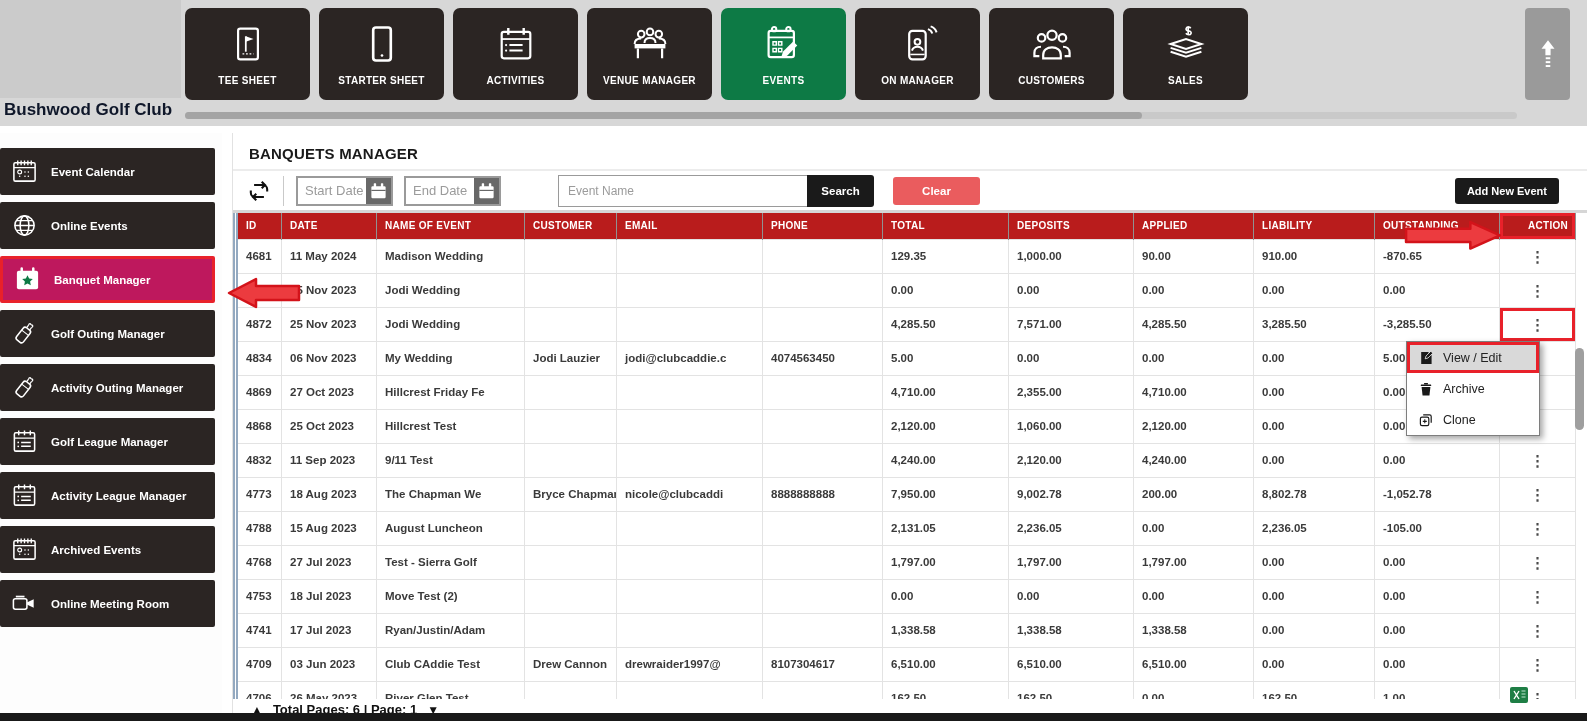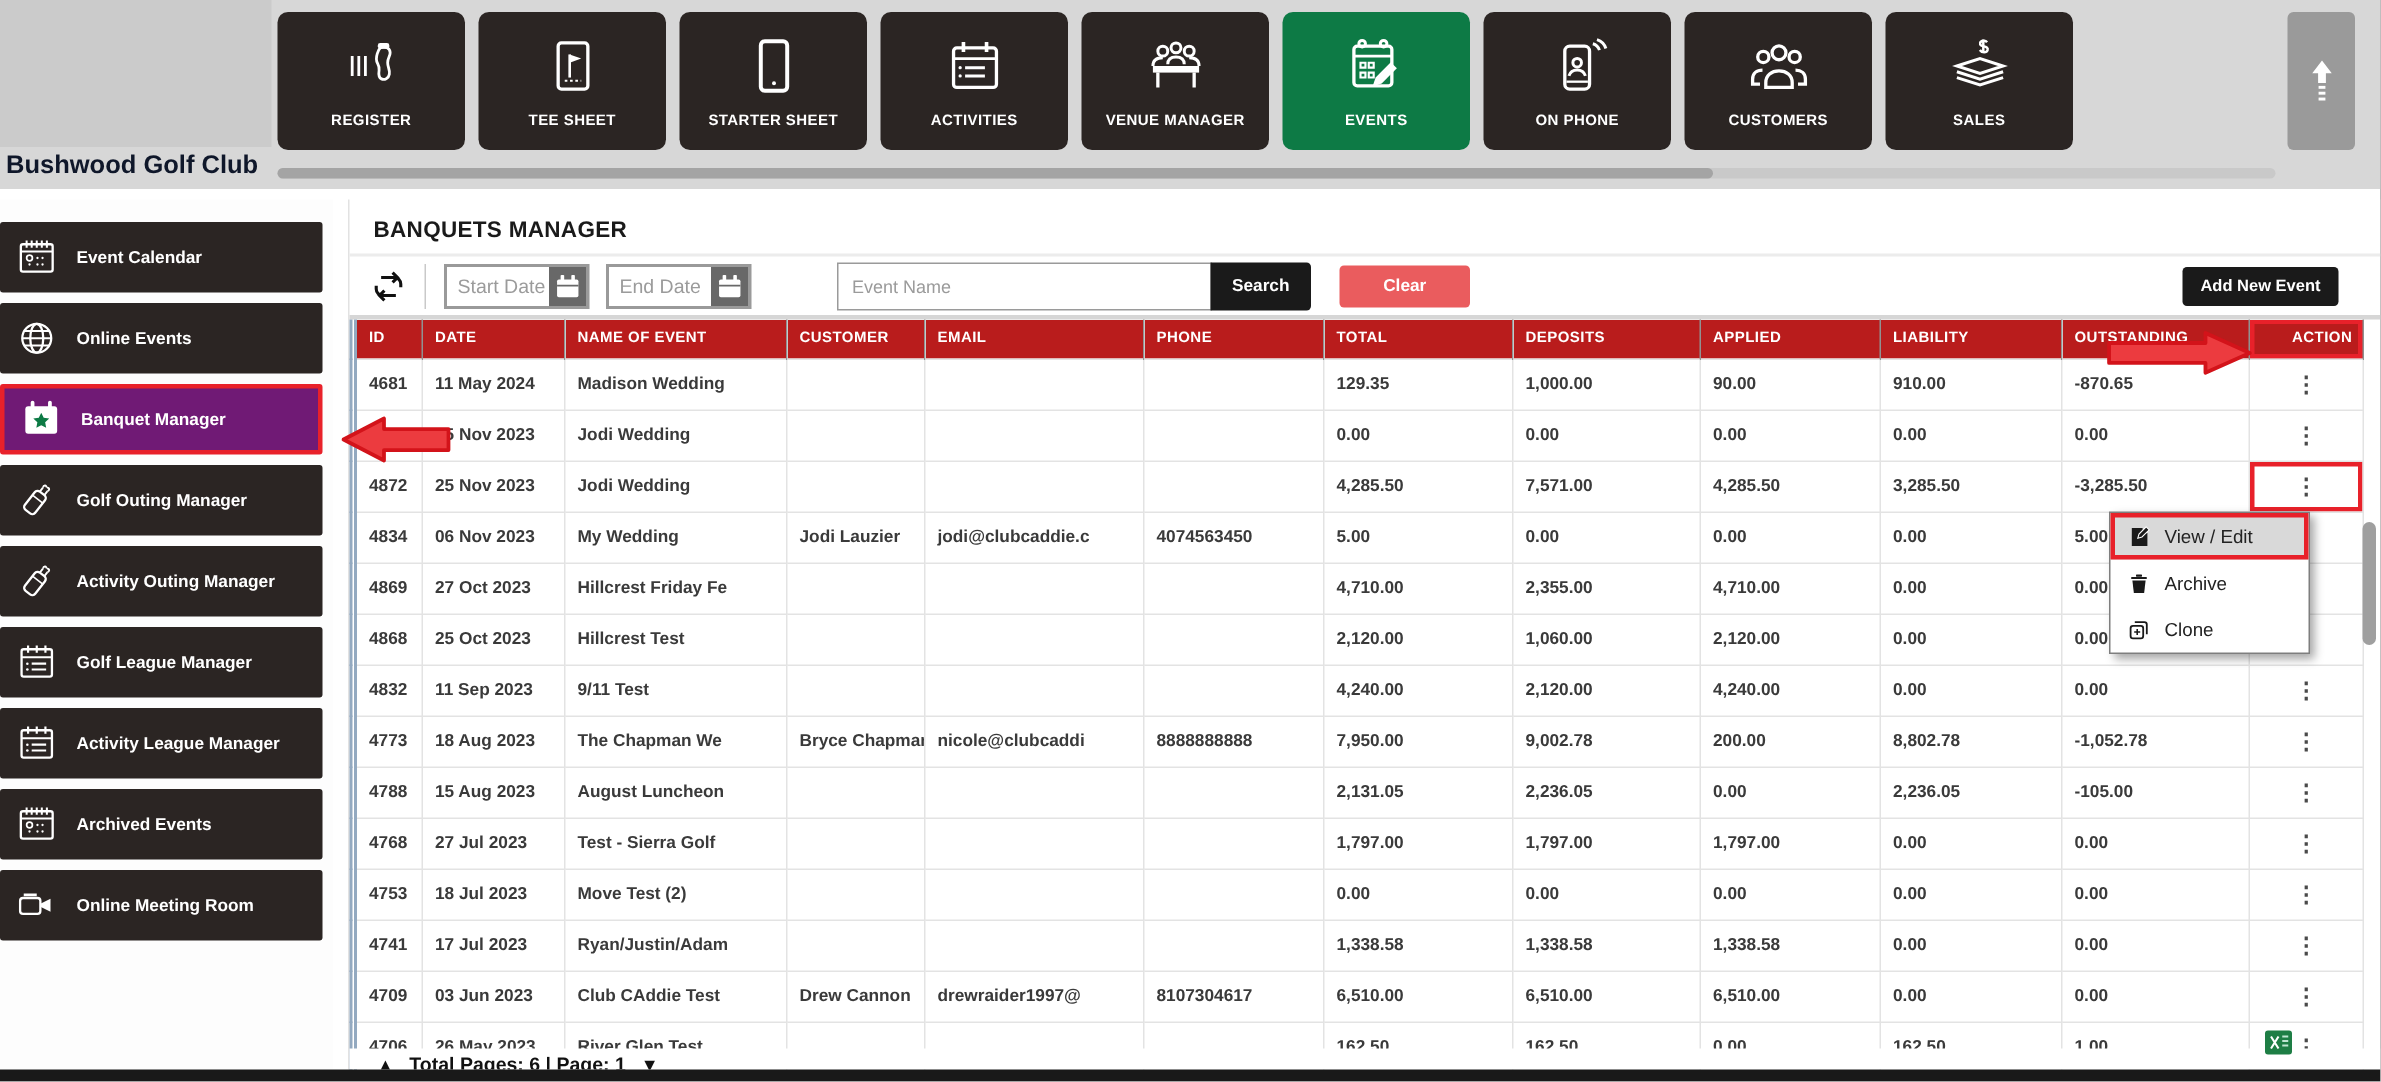--- a/index.html
+++ b/index.html
@@ -20,21 +20,21 @@
   .collapse-btn { position:absolute; left:1525px; top:8px; width:45px; height:92px; background:#9a9a9a;
                   border-radius:4px; display:flex; align-items:center; justify-content:center; cursor:pointer; border:none; }
   .collapse-btn span { width:26px; height:30px; display:block; }
   .h-scroll-track { position:absolute; left:185px; top:112px; width:1332px; height:7px; background:#c9c9c9; border-radius:4px; }
   .h-scroll-thumb { width:957px; height:7px; background:#a4a4a4; border-radius:4px; }
 
   
   .sidebar { position:absolute; left:0; top:133px; width:222px; bottom:8px; background:#fdfdfd; padding-top:15px; }
   .side-item { width:215px; height:47px; margin:0 0 7px 0; background:#2b2523; border-radius:2px;
                display:flex; align-items:center; gap:13px; padding-left:11px; cursor:pointer; }
-  .side-item.active { background:#701a75; border:3px solid #e8212a; }
+  .side-item.active { background:#be185d; border:3px solid #e8212a; }
   .side-icon { width:27px; height:27px; flex:0 0 27px; }
   .side-label { color:#fff; font-size:11.5px; font-weight:bold; white-space:nowrap; }
 
   
   .main { position:absolute; left:232px; top:133px; right:0; bottom:8px; background:#fff; border-left:1px solid #e2e2e2; }
   .page-title { padding:12px 16px 9px 16px; font-size:15px; font-weight:bold; color:#1a1a1a; letter-spacing:.2px;
                 border-bottom:2px solid #ececec; height:38px; }
   .filter-bar { height:42px; display:flex; align-items:center; border-bottom:3px solid #d6d6d6; padding:0 14px; }
   .refresh-btn { width:24px; height:24px; background:none; border:none; cursor:pointer; padding:0; }
   .vdiv { width:1px; height:30px; background:#c9c9c9; margin:0 12px; }
@@ -93,32 +93,20 @@
 </head>
 <body>
 
 <div class="app" data-name="application-window">
 
   <header class="topbar" data-name="top-bar">
     <div class="corner" data-name="logo-area"></div>
     <div class="club-name" data-name="club-name">Bushwood Golf Club</div>
     <nav class="toolbar" data-name="main-toolbar">
 
-        <div class="tool-btn" data-name="toolbar-button-register">
-          <span class="tool-icon" data-name="barcode-scanner-icon">
-            <svg viewBox="0 0 40 40">
-              <g fill="none" stroke="#fff" stroke-width="1.7">
-                <path d="M8 14v12M12 14v12M16 14v12"></path>
-                <path d="M25 9c3-1.2 6 0 6 3 0 2-1.5 3-1.5 6s1.5 4 1 7c-.4 2.6-3 3.6-4.8 2.8-2-.9-1.7-3.3-1.4-5.3.3-1.9-.3-2.8-1-4.2-.9-1.8-.8-3.6-.1-5.8.5-1.5 1-2.8 1.8-3.5z"></path>
-                <rect x="23.5" y="6" width="7" height="3.5" rx="1.5" fill="#fff" stroke="none"></rect>
-              </g>
-            </svg>
-          </span>
-          <span class="tool-label">REGISTER</span>
-        </div>
 
         <div class="tool-btn" data-name="toolbar-button-tee-sheet">
           <span class="tool-icon" data-name="tee-sheet-icon">
             <svg viewBox="0 0 40 40">
               <g fill="none" stroke="#fff" stroke-width="2">
                 <rect x="11" y="6" width="18" height="28" rx="2"></rect>
                 <path d="M18 13v14" stroke-width="1.6"></path>
                 <path d="M18 13l7 2.5-7 2.5z" fill="#fff" stroke="none"></path>
                 <path d="M15 29h10" stroke-width="1.2" stroke-dasharray="1.6 1.6"></path>
               </g>
@@ -192,21 +180,21 @@
             <svg viewBox="0 0 40 40">
               <g fill="none" stroke="#fff" stroke-width="2">
                 <rect x="12" y="8" width="15" height="26" rx="3"></rect>
                 <circle cx="19.5" cy="18" r="2.6" stroke-width="1.8"></circle>
                 <path d="M14.5 26c.8-2.6 2.8-3.6 5-3.6s4.2 1 5 3.6" stroke-width="1.8"></path>
                 <path d="M13 29.5h13" stroke-width="1.4"></path>
                 <path d="M29 6.5c1.8.5 3.4 2 4 3.9M31.5 4c2.6.8 4.6 2.8 5.4 5.4" stroke-width="1.8"></path>
               </g>
             </svg>
           </span>
-          <span class="tool-label">ON PHONE</span>
+          <span class="tool-label">ON MANAGER</span>
         </div>
 
         <div class="tool-btn" data-name="toolbar-button-customers">
           <span class="tool-icon" data-name="people-icon">
             <svg viewBox="0 0 40 40">
               <g fill="none" stroke="#fff" stroke-width="2">
                 <circle cx="20" cy="12" r="4.2"></circle>
                 <circle cx="10.5" cy="14.5" r="3.4"></circle>
                 <circle cx="29.5" cy="14.5" r="3.4"></circle>
                 <path d="M12 33v-3c0-4.5 3.5-7 8-7s8 2.5 8 7v3zM8.5 31H4v-3c0-3.5 2.5-5.5 6-5.5M31.5 31H36v-3c0-3.5-2.5-5.5-6-5.5"></path>

